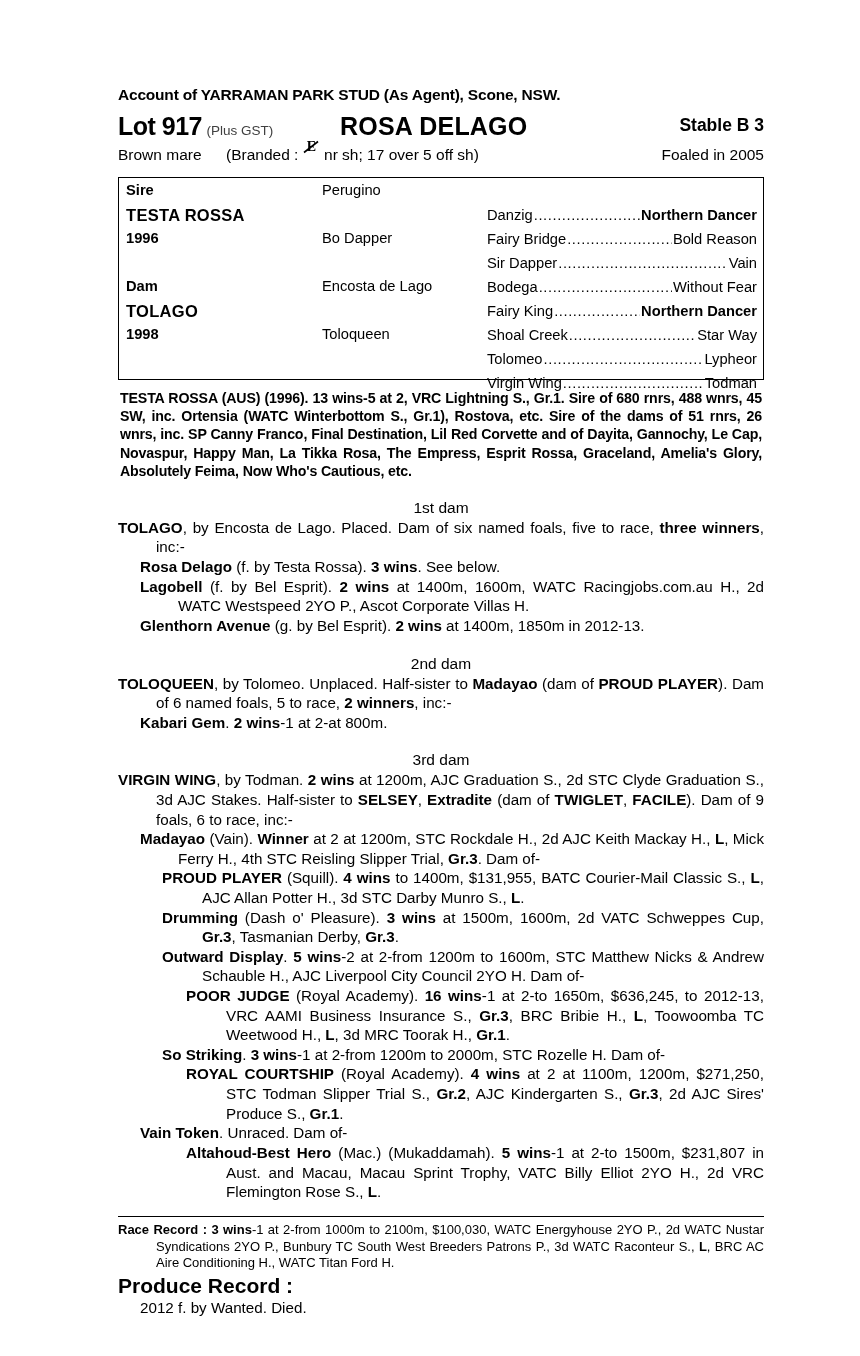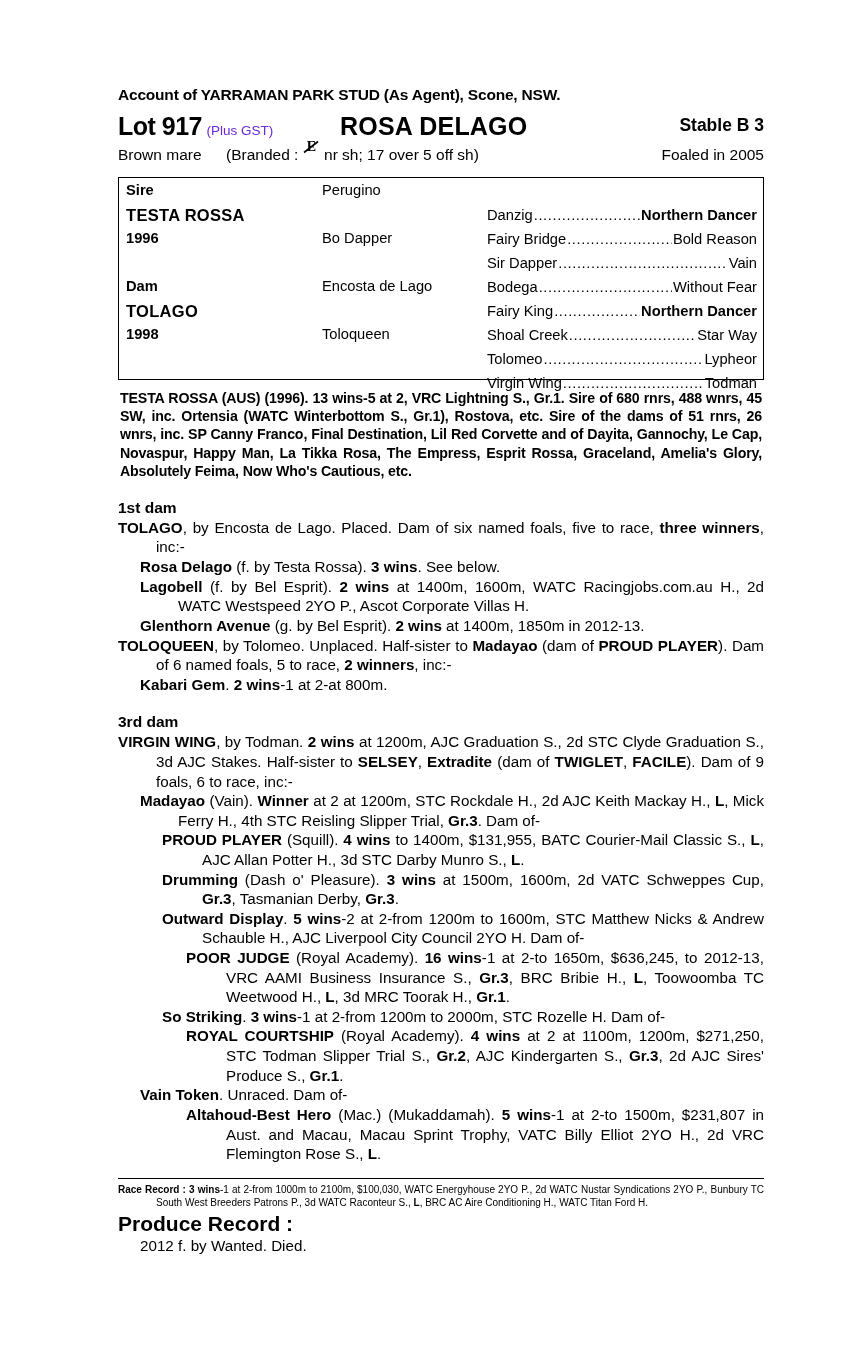--- a/index.html
+++ b/index.html
@@ -46,21 +46,21 @@
     white-space: nowrap;
   }
   .lot-num {
     font-size: 25px;
     font-weight: bold;
     letter-spacing: -0.5px;
   }
   .gst {
     font-size: 13.5px;
     font-weight: normal;
-    color: #6d28d9;
+    color: #404040;
   }
   .horse-name {
     position: absolute;
     left: 222px;
     top: 0;
     font-size: 25px;
     font-weight: bold;
     letter-spacing: 0.2px;
     white-space: nowrap;
   }
@@ -148,43 +148,44 @@
     font-weight: bold;
     line-height: 1.28;
     text-align: justify;
     letter-spacing: -0.15px;
     padding: 0 2px;
   }
 
   
   .dam-head {
     font-size: 15.5px;
-    font-weight: bold;
+    font-weight: normal;
     margin-top: 19px;
     margin-bottom: 1px;
+    text-align: center;
   }
   .ent {
     font-size: 15.2px;
     line-height: 1.29;
     text-align: justify;
     text-justify: inter-word;
   }
   .hang0 { padding-left: 38px; text-indent: -38px; }
   .hang1 { padding-left: 60px; text-indent: -38px; }
   .hang2 { padding-left: 84px; text-indent: -40px; }
   .hang3 { padding-left: 108px; text-indent: -40px; }
 
   
   .rule {
     border: 0;
     border-top: 1.7px solid #000;
     margin: 14px 0 5px 0;
   }
   .race-rec {
-    font-size: 10px;
+    font-size: 13px;
     line-height: 1.29;
     text-align: justify;
     padding-left: 38px;
     text-indent: -38px;
   }
   .prod-head {
     font-size: 21px;
     font-weight: bold;
     margin-top: 2px;
   }
@@ -332,20 +333,21 @@
     </div>
 
     <div class="sire-summary">TESTA ROSSA (AUS) (1996). 13 wins-5 at 2, VRC Lightning S., Gr.1. Sire of 680 rnrs, 488 wnrs, 45 SW, inc. Ortensia (WATC Winterbottom S., Gr.1), Rostova, etc. Sire of the dams of 51 rnrs, 26 wnrs, inc. SP Canny Franco, Final Destination, Lil Red Corvette and of Dayita, Gannochy, Le Cap, Novaspur, Happy Man, La Tikka Rosa, The Empress, Esprit Rossa, Graceland, Amelia's Glory, Absolutely Feima, Now Who's Cautious, etc.</div>
 
     <div class="dam-head">1st dam</div>
     <div class="ent hang0"><b>TOLAGO</b>, by Encosta de Lago. Placed. Dam of six named foals, five to race, <b>three winners</b>, inc:-</div>
     <div class="ent hang1"><b>Rosa Delago</b> (f. by Testa Rossa). <b>3 wins</b>. See below.</div>
     <div class="ent hang1"><b>Lagobell</b> (f. by Bel Esprit). <b>2 wins</b> at 1400m, 1600m, WATC Racingjobs.com.au H., 2d WATC Westspeed 2YO P., Ascot Corporate Villas H.</div>
     <div class="ent hang1"><b>Glenthorn Avenue</b> (g. by Bel Esprit). <b>2 wins</b> at 1400m, 1850m in 2012-13.</div>
 
+    <div class="dam-head">2nd dam</div>
     <div class="ent hang0"><b>TOLOQUEEN</b>, by Tolomeo. Unplaced. Half-sister to <b>Madayao</b> (dam of <b>PROUD PLAYER</b>). Dam of 6 named foals, 5 to race, <b>2 winners</b>, inc:-</div>
     <div class="ent hang1"><b>Kabari Gem</b>. <b>2 wins</b>-1 at 2-at 800m.</div>
 
     <div class="dam-head">3rd dam</div>
     <div class="ent hang0"><b>VIRGIN WING</b>, by Todman. <b>2 wins</b> at 1200m, AJC Graduation S., 2d STC Clyde Graduation S., 3d AJC Stakes. Half-sister to <b>SELSEY</b>, <b>Extradite</b> (dam of <b>TWIGLET</b>, <b>FACILE</b>). Dam of 9 foals, 6 to race, inc:-</div>
     <div class="ent hang1"><b>Madayao</b> (Vain). <b>Winner</b> at 2 at 1200m, STC Rockdale H., 2d AJC Keith Mackay H., <b>L</b>, Mick Ferry H., 4th STC Reisling Slipper Trial, <b>Gr.3</b>. Dam of-</div>
     <div class="ent hang2"><b>PROUD PLAYER</b> (Squill). <b>4 wins</b> to 1400m, $131,955, BATC Courier-Mail Classic S., <b>L</b>, AJC Allan Potter H., 3d STC Darby Munro S., <b>L</b>.</div>
     <div class="ent hang2"><b>Drumming</b> (Dash o' Pleasure). <b>3 wins</b> at 1500m, 1600m, 2d VATC Schweppes Cup, <b>Gr.3</b>, Tasmanian Derby, <b>Gr.3</b>.</div>
     <div class="ent hang2"><b>Outward Display</b>. <b>5 wins</b>-2 at 2-from 1200m to 1600m, STC Matthew Nicks &amp; Andrew Schauble H., AJC Liverpool City Council 2YO H. Dam of-</div>
     <div class="ent hang3"><b>POOR JUDGE</b> (Royal Academy). <b>16 wins</b>-1 at 2-to 1650m, $636,245, to 2012-13, VRC AAMI Business Insurance S., <b>Gr.3</b>, BRC Bribie H., <b>L</b>, Toowoomba TC Weetwood H., <b>L</b>, 3d MRC Toorak H., <b>Gr.1</b>.</div>

